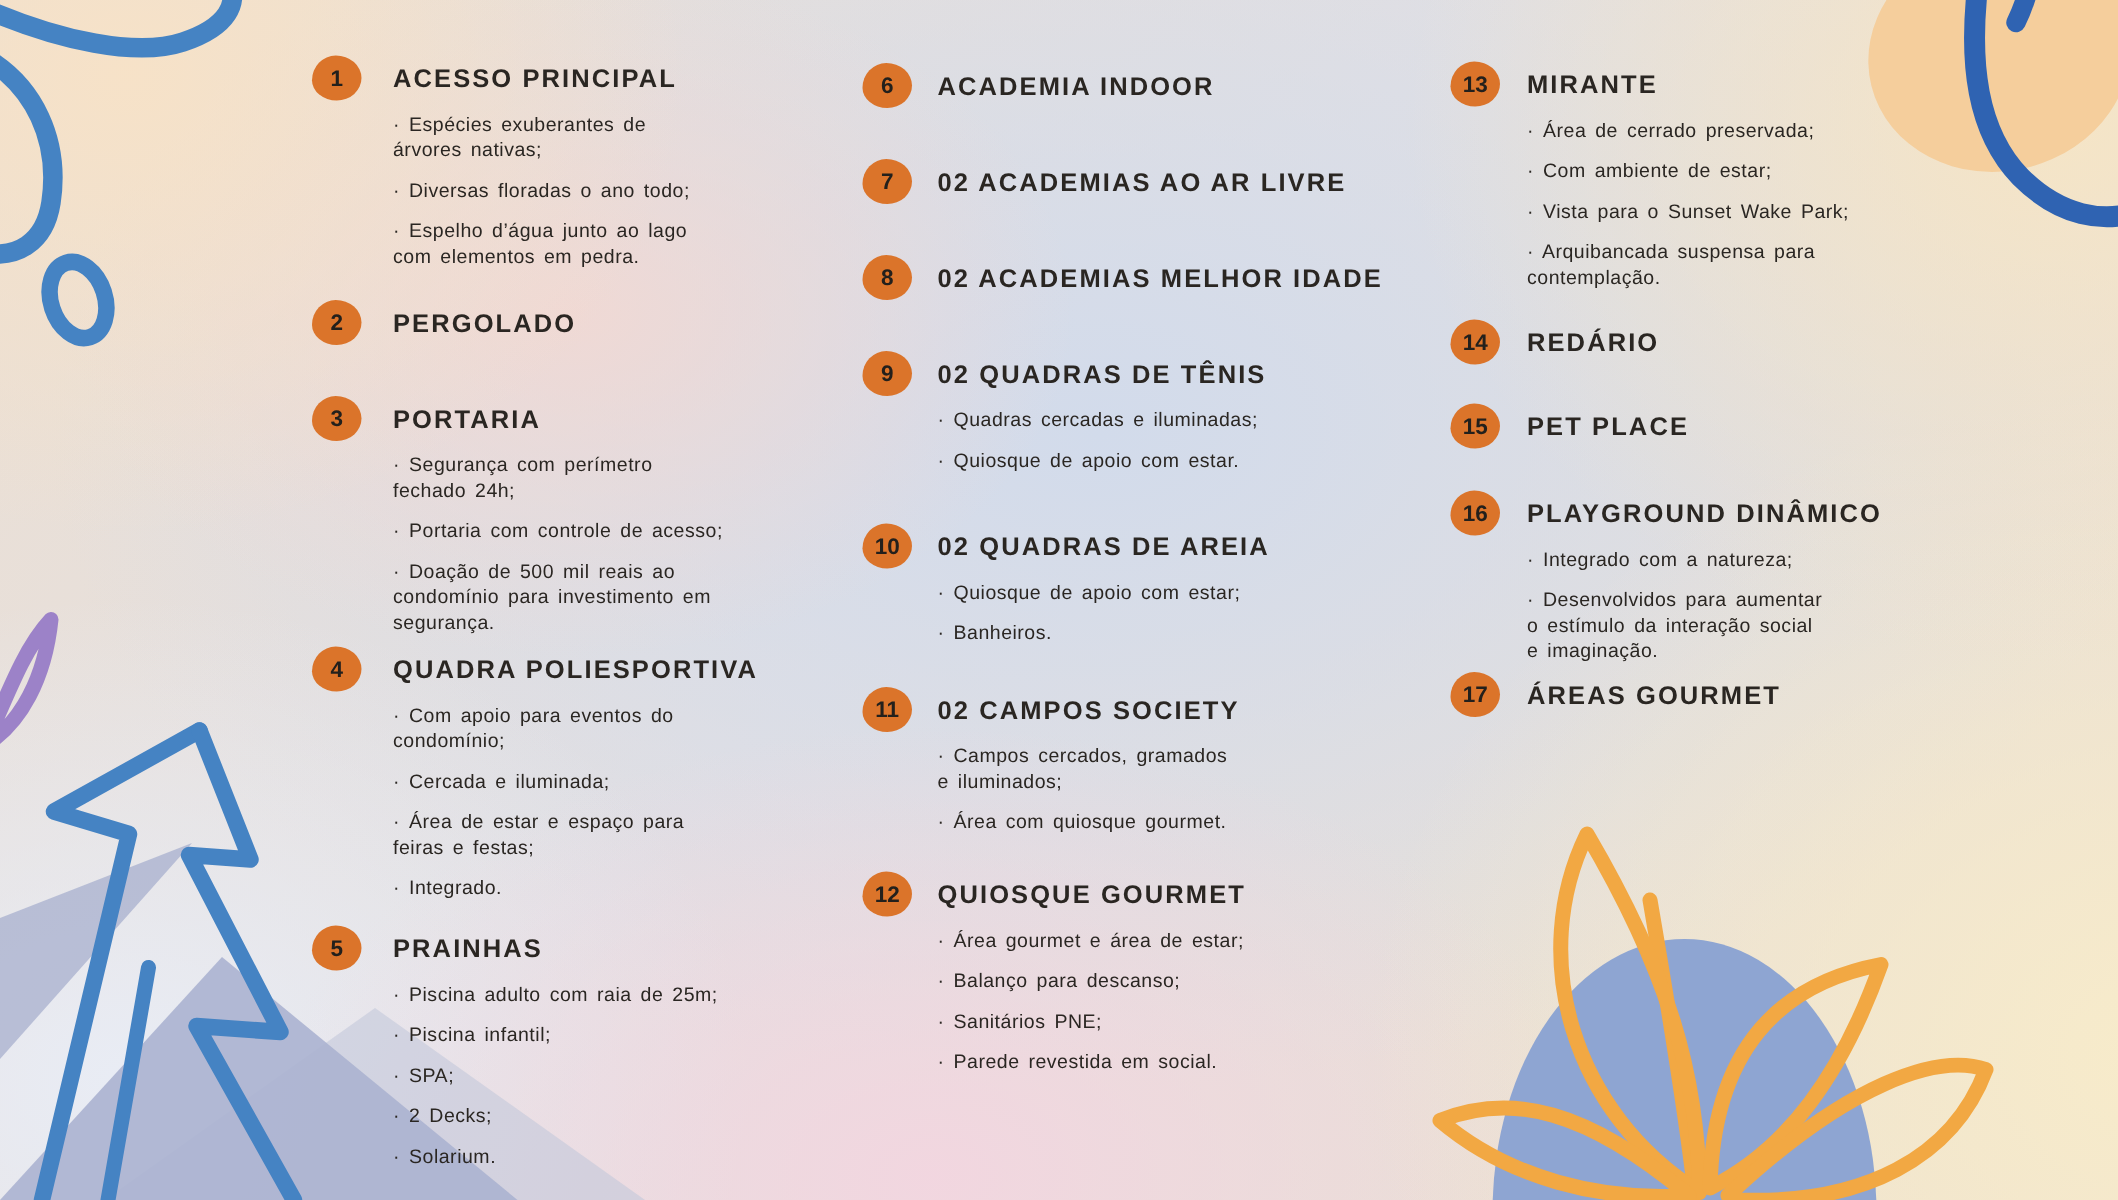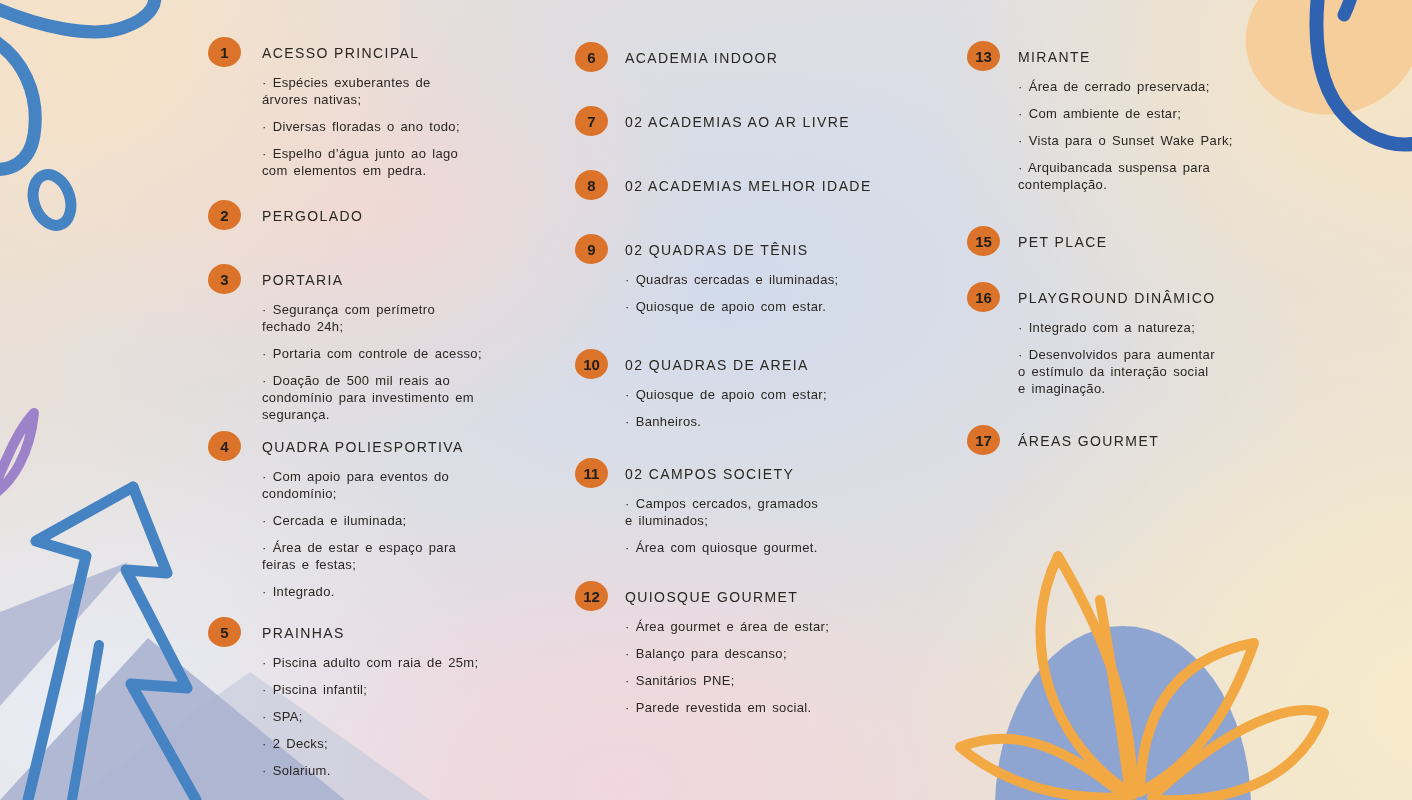--- a/index.html
+++ b/index.html
@@ -22,38 +22,38 @@
   .c1{left:575px;top:47px;width:370px;}
   .c2{left:967px;top:46px;width:330px;}
   .item{display:flex;align-items:flex-start;}
   .c0 .item:nth-child(1){margin-bottom:26px}
   .c0 .item:nth-child(2){margin-bottom:39px}
   .c0 .item:nth-child(3){margin-bottom:13px}
   .c0 .item:nth-child(4){margin-bottom:22px}
   .c1 .item{margin-bottom:39px}
   .c1 .item:nth-child(5){margin-bottom:33px}
   .c1 .item:nth-child(6){margin-bottom:30px}
-  .c2 .item:nth-child(1){margin-bottom:38px}
+  .c2 .item:nth-child(1){margin-bottom:25px}
   .c2 .item:nth-child(2){margin-bottom:31px}
   .c2 .item:nth-child(3){margin-bottom:33px}
   .c2 .item:nth-child(4){margin-bottom:11px}
   .badge{
     flex:0 0 auto;width:33px;height:30px;margin-top:-5px;
     background:var(--badge_orange,#DB742A);
     border-radius:48% 52% 50% 50% / 55% 50% 50% 45%;
     display:flex;align-items:center;justify-content:center;
     color:var(--badge_number,#23201C);
     font-size:15px;font-weight:700;letter-spacing:0;
   }
   .c0 .badge{margin-right:21px}
   .c1 .badge{margin-right:17px}
   .c2 .badge{margin-right:18px}
   .content{flex:1 1 auto;}
   .title{
-    margin:0;font-size:14px;line-height:22px;font-weight:400;
+    margin:0;font-size:17px;line-height:22px;font-weight:700;
     letter-spacing:1.4px;color:var(--ink,#2A2622);
   }
   .bullet{
     margin:10px 0 0 0;font-size:13px;line-height:17px;font-weight:400;
     letter-spacing:.35px;word-spacing:2px;color:var(--ink,#2A2622);
     white-space:pre-line;
   }
   .bullet:first-child{margin-top:12px;}
   .bullet::before{content:"·  ";}
   .stroke{fill:none;stroke-linecap:round;stroke-linejoin:round;}
@@ -211,20 +211,26 @@
     <div class="content">
       <h3 class="title">MIRANTE</h3>
     <p class="bullet">Área de cerrado preservada;</p>
           <p class="bullet">Com ambiente de estar;</p>
           <p class="bullet">Vista para o Sunset Wake Park;</p>
           <p class="bullet">Arquibancada suspensa para
 contemplação.</p>
         </div>
   </div>
       <div class="item">
+    <div class="badge">14</div>
+    <div class="content">
+      <h3 class="title">REDÁRIO</h3>
+    </div>
+  </div>
+      <div class="item">
     <div class="badge">15</div>
     <div class="content">
       <h3 class="title">PET PLACE</h3>
     </div>
   </div>
       <div class="item">
     <div class="badge">16</div>
     <div class="content">
       <h3 class="title">PLAYGROUND DINÂMICO</h3>
     <p class="bullet">Integrado com a natureza;</p>

